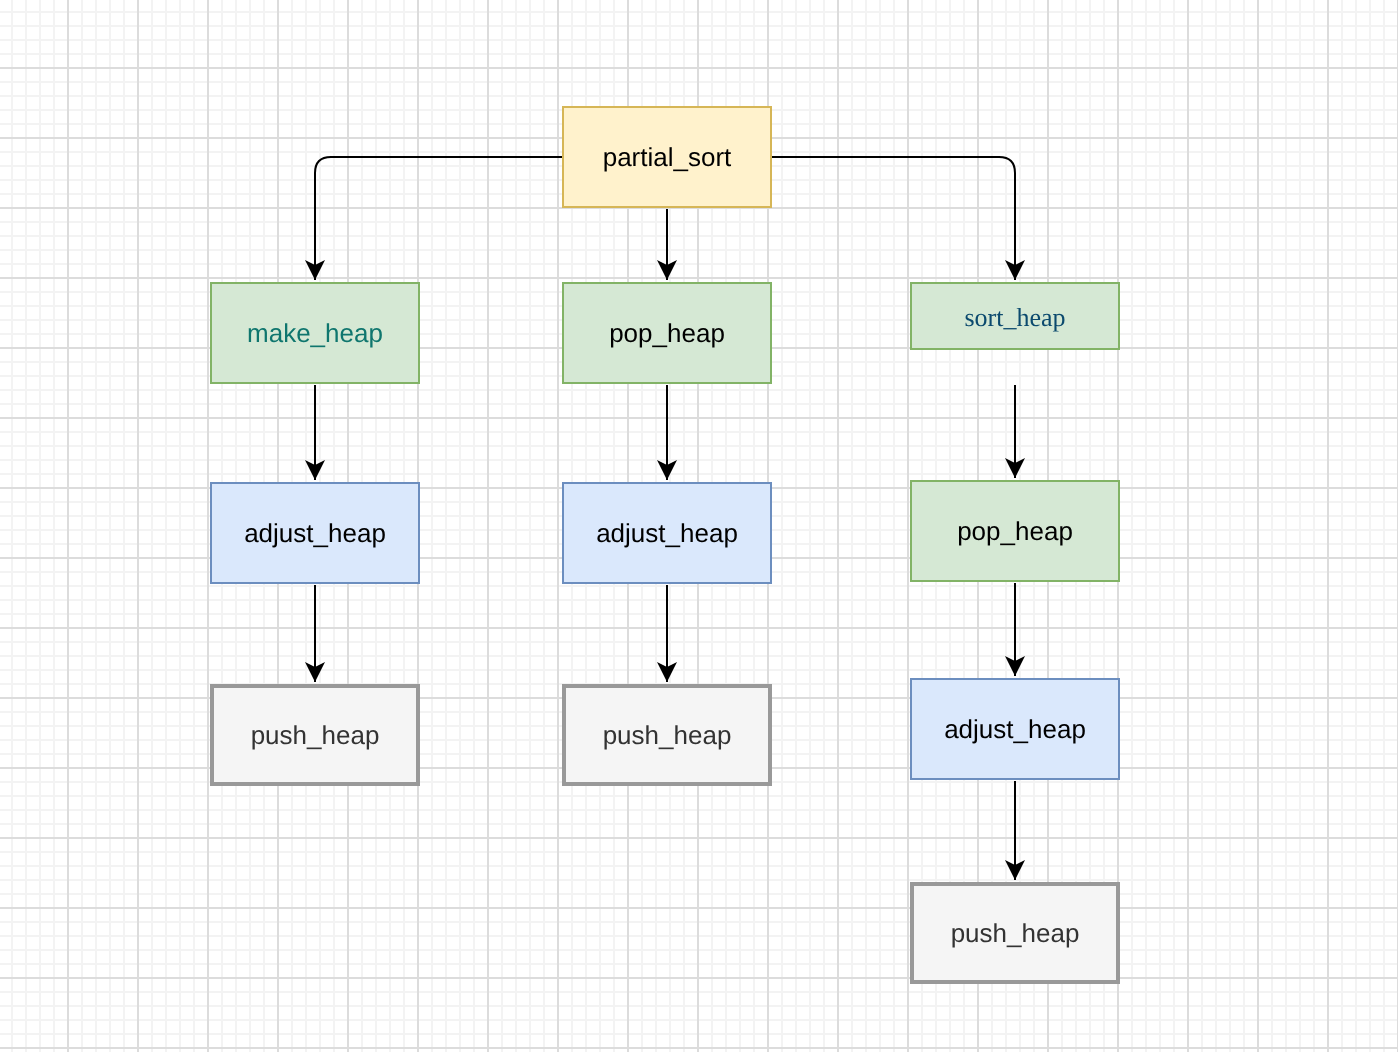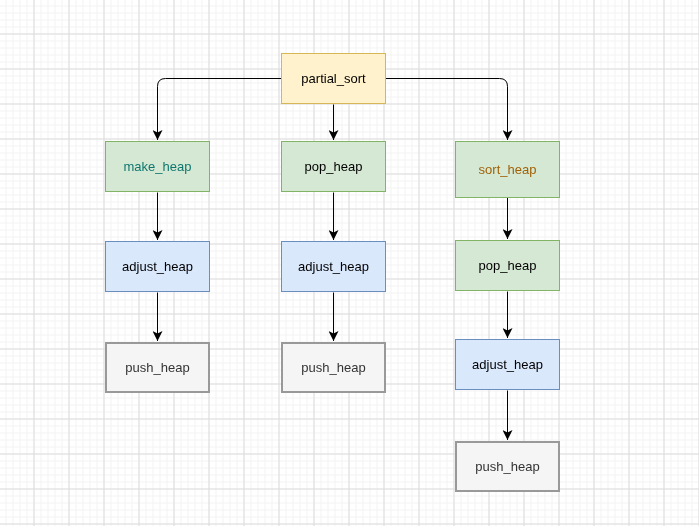--- a/index.html
+++ b/index.html
@@ -72,21 +72,21 @@
   <div>
       <div class="node" style="left: 281px; top: 53px; width: 105px; height: 51px; background: rgb(255, 242, 204); border: 1px solid rgb(214, 182, 86); color: rgb(0, 0, 0);">
         <span>partial_sort</span>
       </div>
       <div class="node" style="left: 105px; top: 141px; width: 105px; height: 51px; background: rgb(213, 232, 212); border: 1px solid rgb(130, 179, 102); color: #0f766e;">
         <span>make_heap</span>
       </div>
       <div class="node" style="left: 281px; top: 141px; width: 105px; height: 51px; background: rgb(213, 232, 212); border: 1px solid rgb(130, 179, 102); color: rgb(0, 0, 0);">
         <span>pop_heap</span>
       </div>
-      <div class="node" style="left: 455px; top: 141px; width: 105px; height: 57px; background: rgb(213, 232, 212); border: 1px solid rgb(130, 179, 102); color: #a16207;">
+      <div class="node" style="left: 455px; top: 141px; width: 105px; height: 34px; background: rgb(213, 232, 212); border: 1px solid rgb(130, 179, 102); color: #0c4a6e; font-family: Liberation Serif, serif;">
         <span>sort_heap</span>
       </div>
       <div class="node" style="left: 105px; top: 241px; width: 105px; height: 51px; background: rgb(218, 232, 252); border: 1px solid rgb(108, 142, 191); color: rgb(0, 0, 0);">
         <span>adjust_heap</span>
       </div>
       <div class="node" style="left: 281px; top: 241px; width: 105px; height: 51px; background: rgb(218, 232, 252); border: 1px solid rgb(108, 142, 191); color: rgb(0, 0, 0);">
         <span>adjust_heap</span>
       </div>
       <div class="node" style="left: 455px; top: 240px; width: 105px; height: 51px; background: rgb(213, 232, 212); border: 1px solid rgb(130, 179, 102); color: rgb(0, 0, 0);">
         <span>pop_heap</span>

